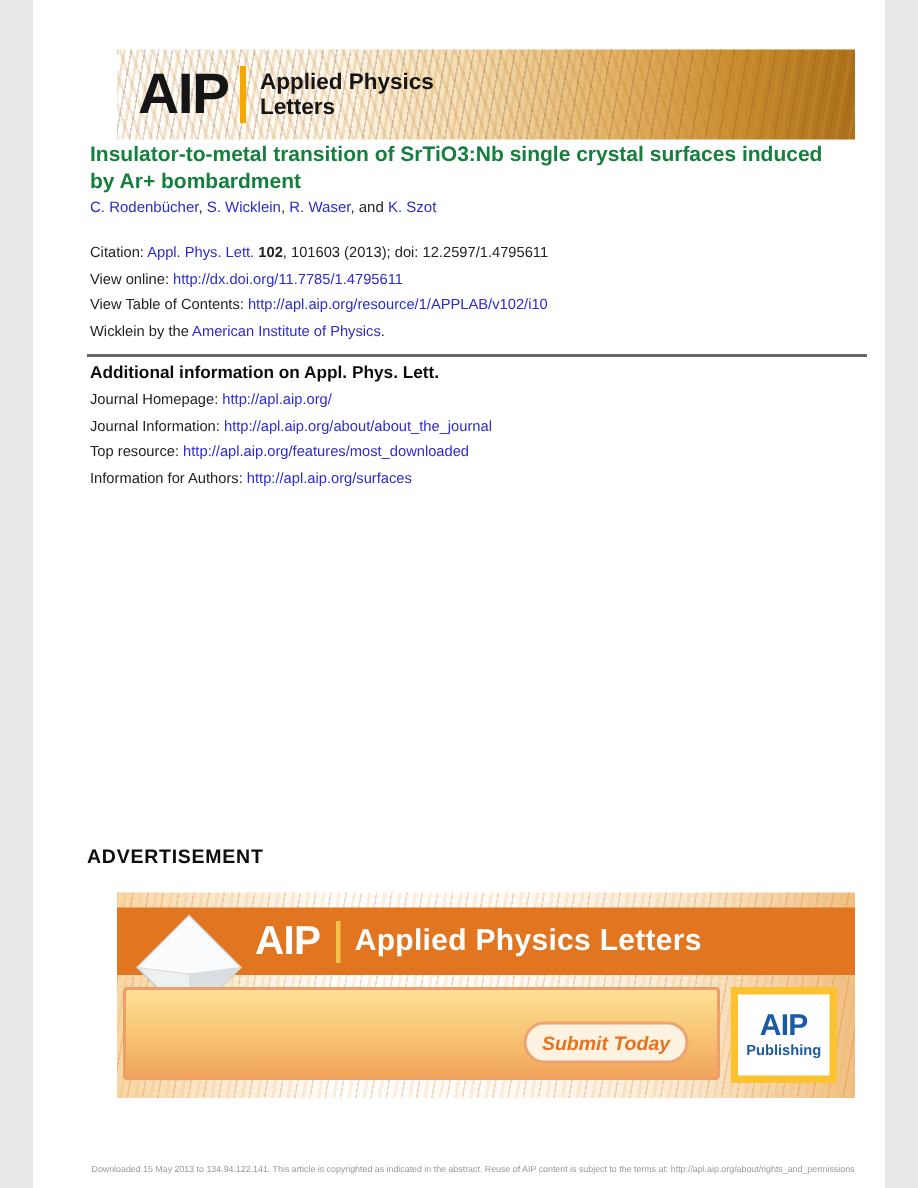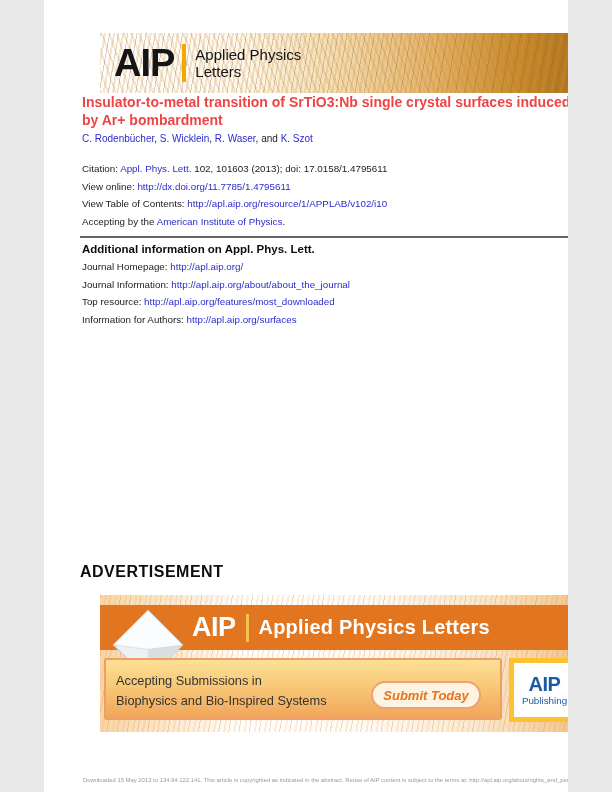--- a/index.html
+++ b/index.html
@@ -1,52 +1,52 @@
 <!DOCTYPE html>
 <html><head>
 <meta charset="utf-8">
 <style>
   * { margin:0; padding:0; box-sizing:border-box; }
   body { background:#e8e8e8; font-family:"Liberation Sans", sans-serif; }
   .page {
-    position:relative; width:524px; height:792px; margin:0 auto;
+    position:relative; width:568px; height:792px; margin:0 auto;
     background:#ffffff; overflow:hidden; color:#111;
   }
 
   
   .masthead {
     position:absolute; left:56px; top:33px; width:492px; height:60px;
     display:flex; align-items:center; padding-left:14px;
     background:
       repeating-linear-gradient(100deg, rgba(150,85,20,0.28) 0 1px, rgba(255,255,255,0) 1px 4px, rgba(214,150,60,0.25) 4px 6px, rgba(255,255,255,0) 6px 9px),
       repeating-linear-gradient(70deg, rgba(190,120,40,0.18) 0 2px, rgba(255,255,255,0) 2px 7px),
       linear-gradient(90deg, #ffffff 0%, #fdf8ee 28%, #f2dcb2 48%, #e2b268 68%, #c98c2e 84%, #a96f1a 100%);
   }
   .masthead .aip-logo {
     font-size:38px; font-weight:bold; letter-spacing:-1px; color:#151515; line-height:1;
   }
   .masthead .gold-bar { width:4px; height:38px; background:#f5a800; margin:0 9px 0 8px; }
-  .masthead .journal-name { font-size:15px; font-weight:normal; line-height:1.15; color:#151515; }
+  .masthead .journal-name { font-size:15px; font-weight:bold; line-height:1.15; color:#151515; }
 
   
   .title { position:absolute; left:38px; top:94px; width:520px;
-           font-size:14px; font-weight:bold; line-height:17.5px; color:#ef4444; }
+           font-size:14px; font-weight:bold; line-height:17.5px; color:#15803d; }
   .authors { position:absolute; left:38px; top:133px; font-size:10px; color:#222; }
   .link { color:#2b2bd0; text-decoration:none; }
 
   .citation-block { position:absolute; left:38px; top:160px; font-size:9.8px; line-height:17.6px; color:#222; }
-  .bold { font-weight:normal;text-align:right; }
+  .bold { font-weight:bold;text-align:right; }
 
   .rule { position:absolute; left:36px; top:236px; width:520px; height:2px; background:#666; }
 
   .addl-heading { position:absolute; left:38px; top:243px; font-size:11.5px; font-weight:bold; color:#0d0d0d; }
   .addl-list { position:absolute; left:38px; top:258px; font-size:9.8px; line-height:17.6px; color:#222; }
 
   
-  .ad-label { position:absolute; left:36px; top:563px; font-size:16px; font-weight:bold; letter-spacing:0.5px; color:#0d0d0d; }
+  .ad-label { position:absolute; left:36px; top:563px; font-size:13px; font-weight:bold; letter-spacing:0.5px; color:#0d0d0d; }
 
   .ad {
     position:absolute; left:56px; top:595px; width:492px; height:137px;
     background:
       repeating-linear-gradient(100deg, rgba(235,125,35,0.30) 0 1px, rgba(255,255,255,0) 1px 5px, rgba(246,175,95,0.22) 5px 7px, rgba(255,255,255,0) 7px 10px),
       linear-gradient(90deg, #f7d5a4 0%, #ffffff 30%, #fefaf4 55%, #f9e7cd 78%, #f0bf82 100%);
   }
   .ad-band {
     position:absolute; left:0; top:10px; width:100%; height:45px;
     background:#e2751f; display:flex; align-items:center; padding-left:92px;
@@ -69,45 +69,45 @@
     border-radius:14px; background:#fdf3e0; border:2px solid #eda271;
     display:flex; align-items:center; justify-content:center;
     font-size:13px; font-weight:bold; font-style:italic; color:#e8731e; cursor:pointer;
   }
   .pub-logo {
     position:absolute; left:409px; top:63px; width:71px; height:64px;
     background:#ffffff; border:5px solid #fdc22f;
     display:flex; flex-direction:column; align-items:center; justify-content:center;
   }
   .pub-logo .pub-name { font-size:20px; font-weight:bold; color:#1c5ba3; line-height:1; letter-spacing:-0.5px; }
-  .pub-logo .pub-sub { font-size:9.8px; font-weight:normal; color:#1c5ba3; margin-top:1px; }
+  .pub-logo .pub-sub { font-size:9.8px; font-weight:bold; color:#1c5ba3; margin-top:1px; }
 
   .footer { position:absolute; left:39px; top:777px; width:560px;
             font-size:5.9px; color:#999; white-space:nowrap; }
 </style>
 </head>
 <body>
 
 <div class="page">
 
   <div class="masthead">
     <span class="aip-logo">AIP</span>
     <span class="gold-bar"></span>
     <span class="journal-name"><span>Applied Physics</span><br><span>Letters</span></span>
   </div>
 
   <div class="title"><span>Insulator-to-metal transition of SrTiO3:Nb single crystal surfaces induced</span><br><span>by Ar+ bombardment</span></div>
 
   <div class="authors"><span class="link">C. Rodenbücher</span><span>, </span><span class="link">S. Wicklein</span><span>, </span><span class="link">R. Waser</span><span>, and </span><span class="link">K. Szot</span></div>
 
   <div class="citation-block">
-    <div><span>Citation: </span><span class="link">Appl. Phys. Lett.</span><span class="bold"> 102</span><span>, 101603 (2013); doi: 17.0158/1.4795611</span></div>
+    <div><span>Citation: </span><span class="link">Appl. Phys. Lett.</span><span class="bold"> 102</span><span>, 101603 (2013); doi: 12.2597/1.4795611</span></div>
     <div><span>View online: </span><span class="link">http://dx.doi.org/11.7785/1.4795611</span></div>
     <div><span>View Table of Contents: </span><span class="link">http://apl.aip.org/resource/1/APPLAB/v102/i10</span></div>
-    <div><span>Accepting by the </span><span class="link">American Institute of Physics</span><span>.</span></div>
+    <div><span>Wicklein by the </span><span class="link">American Institute of Physics</span><span>.</span></div>
   </div>
 
   <div class="rule"></div>
 
   <div class="addl-heading">Additional information on Appl. Phys. Lett.</div>
 
   <div class="addl-list">
     <div><span>Journal Homepage: </span><span class="link">http://apl.aip.org/</span></div>
     <div><span>Journal Information: </span><span class="link">http://apl.aip.org/about/about_the_journal</span></div>
     <div><span>Top resource: </span><span class="link">http://apl.aip.org/features/most_downloaded</span></div>
@@ -124,21 +124,20 @@
     </div>
 
     <div class="env-tray"></div>
     <svg class="envelope" viewBox="0 0 100 100">
       <polygon points="50,2 98,50 50,98 2,50" fill="#eef0f2" stroke="#c9cdd1" stroke-width="1.5"></polygon>
       <polygon points="50,2 98,50 50,56 2,50" fill="#fbfcfd" stroke="#d5d9dd" stroke-width="1"></polygon>
       <polygon points="50,56 98,50 50,98" fill="#d9dee2"></polygon>
     </svg>
 
     <div class="ad-box">
-      <div class="msg"><span>Accepting Submissions in</span><br><span>Biophysics and Bio-Inspired Systems</span></div>
       <div class="submit-btn">Submit Today</div>
     </div>
 
     <div class="pub-logo">
       <span class="pub-name">AIP</span>
       <span class="pub-sub">Publishing</span>
     </div>
   </div>
 
   <div class="footer">Downloaded 15 May 2013 to 134.94.122.141. This article is copyrighted as indicated in the abstract. Reuse of AIP content is subject to the terms at: http://apl.aip.org/about/rights_and_permissions</div>

